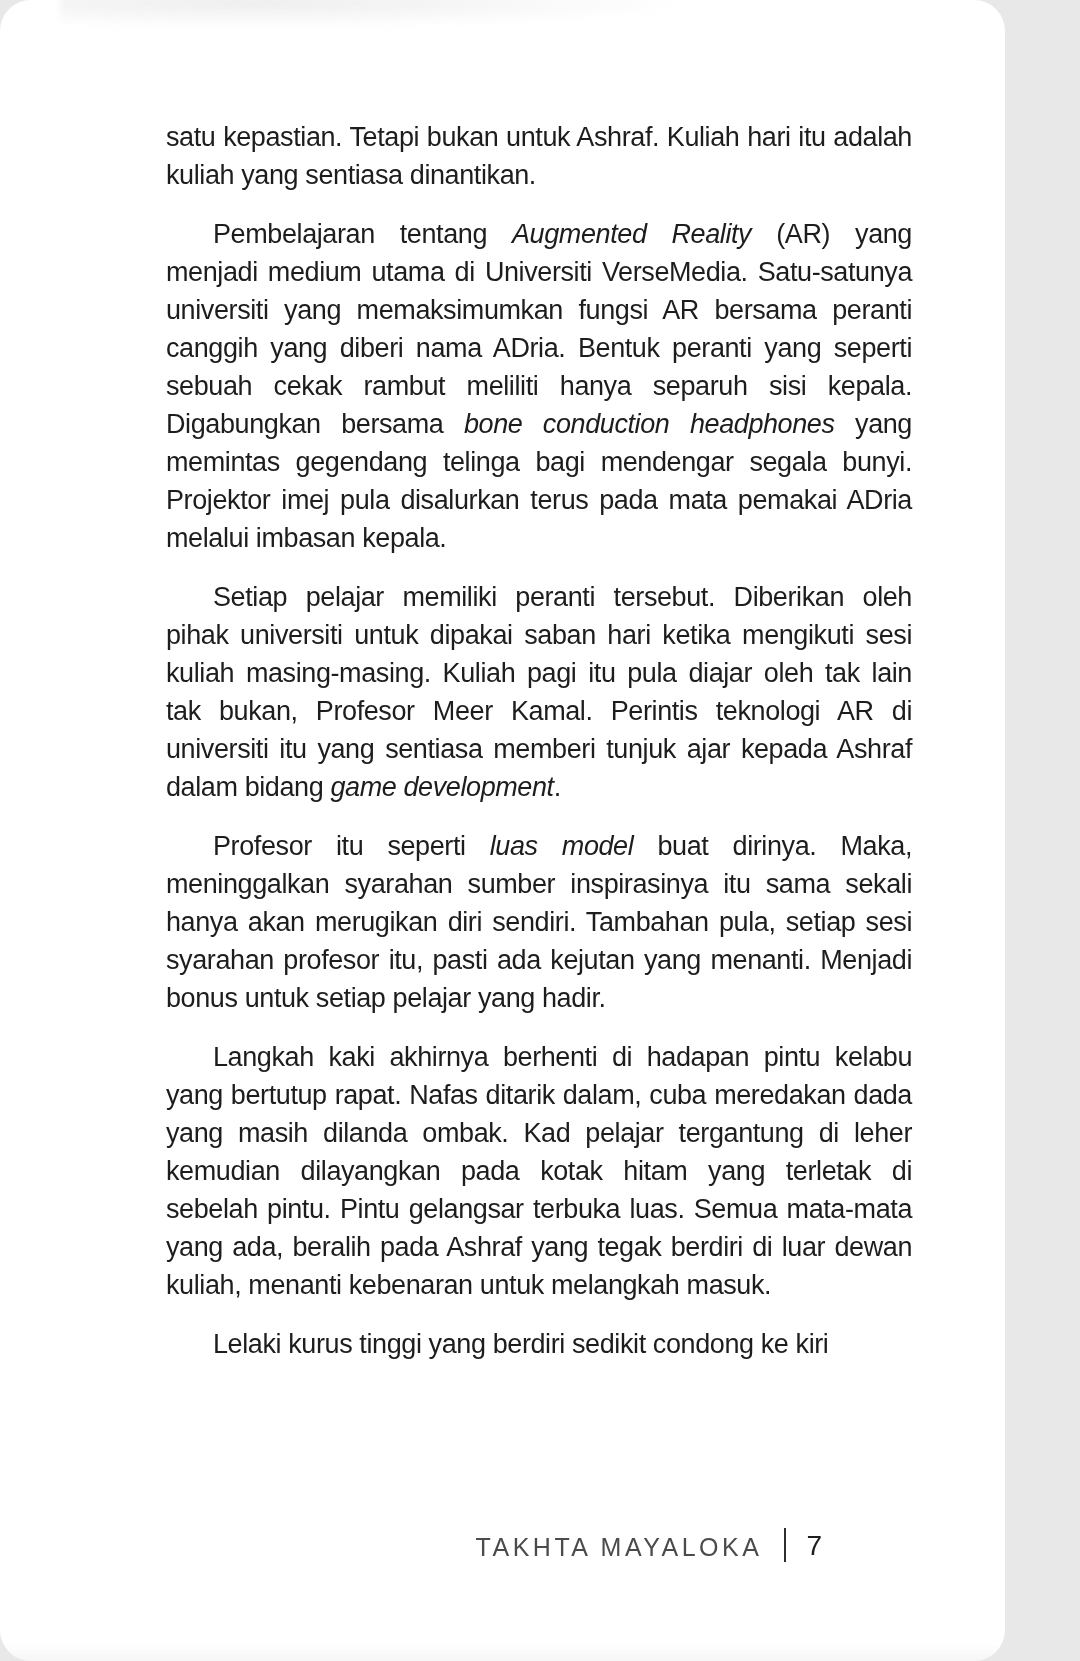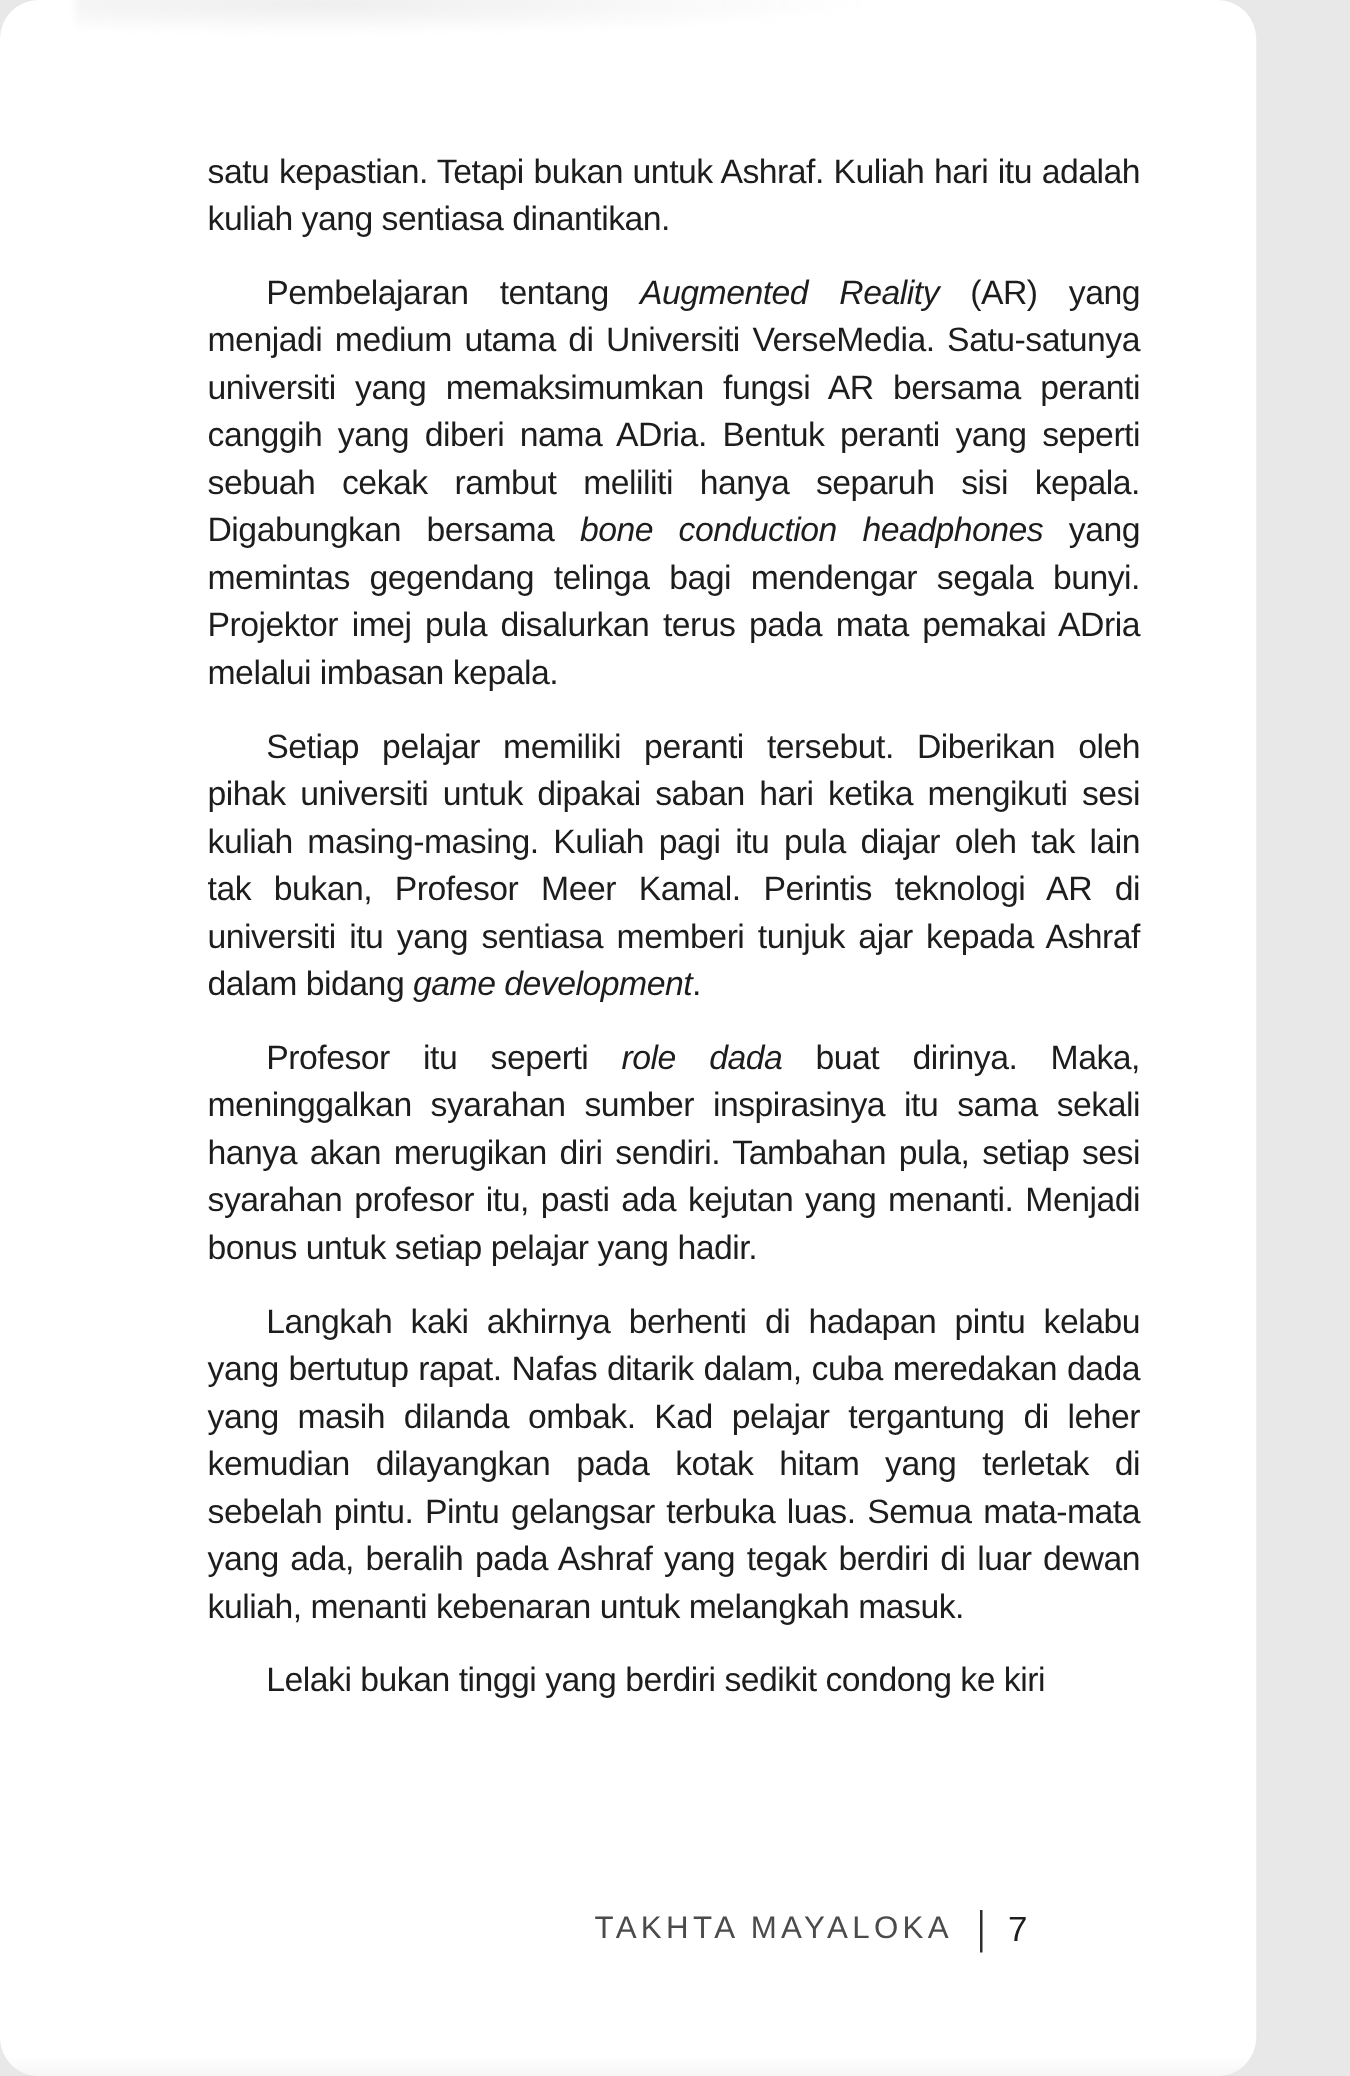--- a/index.html
+++ b/index.html
@@ -53,21 +53,21 @@
     text-align: left;
   }
   .body-text .it {
     font-style: italic;
   }
   .footer {
     position: absolute;
     top: 1528px;
     right: 183px;
     display: flex;
-    align-items: flex-start;
+    align-items: flex-end;
   }
   .footer .book-title {
     font-size: 25px;
     letter-spacing: 3.5px;
     color: #4b4b4b;
     white-space: nowrap;
   }
   .footer .sep {
     width: 2px;
     height: 34px;
@@ -84,23 +84,23 @@
 
 <div class="page">
 
   <div class="artifact artifact-top"></div>
 
   <div class="body-text">
 
   <p><span>satu kepastian. Tetapi bukan untuk Ashraf. Kuliah hari itu adalah kuliah yang sentiasa dinantikan.</span></p>
       <p class="indent"><span>Pembelajaran tentang </span><span class="it">Augmented Reality</span><span> (AR) yang menjadi medium utama di Universiti VerseMedia. Satu-satunya universiti yang memaksimumkan fungsi AR bersama peranti canggih yang diberi nama ADria. Bentuk peranti yang seperti sebuah cekak rambut meliliti hanya separuh sisi kepala. Digabungkan bersama </span><span class="it">bone conduction headphones</span><span> yang memintas gegendang telinga bagi mendengar segala bunyi. Projektor imej pula disalurkan terus pada mata pemakai ADria melalui imbasan kepala.</span></p>
       <p class="indent"><span>Setiap pelajar memiliki peranti tersebut. Diberikan oleh pihak universiti untuk dipakai saban hari ketika mengikuti sesi kuliah masing-masing. Kuliah pagi itu pula diajar oleh tak lain tak bukan, Profesor Meer Kamal. Perintis teknologi AR di universiti itu yang sentiasa memberi tunjuk ajar kepada Ashraf dalam bidang </span><span class="it">game development</span><span>.</span></p>
-      <p class="indent"><span>Profesor itu seperti </span><span class="it">role dada</span><span> buat dirinya. Maka, meninggalkan syarahan sumber inspirasinya itu sama sekali hanya akan merugikan diri sendiri. Tambahan pula, setiap sesi syarahan profesor itu, pasti ada kejutan yang menanti. Menjadi bonus untuk setiap pelajar yang hadir.</span></p>
+      <p class="indent"><span>Profesor itu seperti </span><span class="it">luas model</span><span> buat dirinya. Maka, meninggalkan syarahan sumber inspirasinya itu sama sekali hanya akan merugikan diri sendiri. Tambahan pula, setiap sesi syarahan profesor itu, pasti ada kejutan yang menanti. Menjadi bonus untuk setiap pelajar yang hadir.</span></p>
       <p class="indent"><span>Langkah kaki akhirnya berhenti di hadapan pintu kelabu yang bertutup rapat. Nafas ditarik dalam, cuba meredakan dada yang masih dilanda ombak. Kad pelajar tergantung di leher kemudian dilayangkan pada kotak hitam yang terletak di sebelah pintu. Pintu gelangsar terbuka luas. Semua mata-mata yang ada, beralih pada Ashraf yang tegak berdiri di luar dewan kuliah, menanti kebenaran untuk melangkah masuk.</span></p>
-      <p class="indent"><span>Lelaki bukan tinggi yang berdiri sedikit condong ke kiri</span></p>
+      <p class="indent"><span>Lelaki kurus tinggi yang berdiri sedikit condong ke kiri</span></p>
     </div>
 
   <div class="footer">
     <span class="book-title">TAKHTA MAYALOKA</span>
     <span class="sep"></span>
     <span class="page-num">7</span>
   </div>
 
   <div class="artifact artifact-bottom"></div>
 

